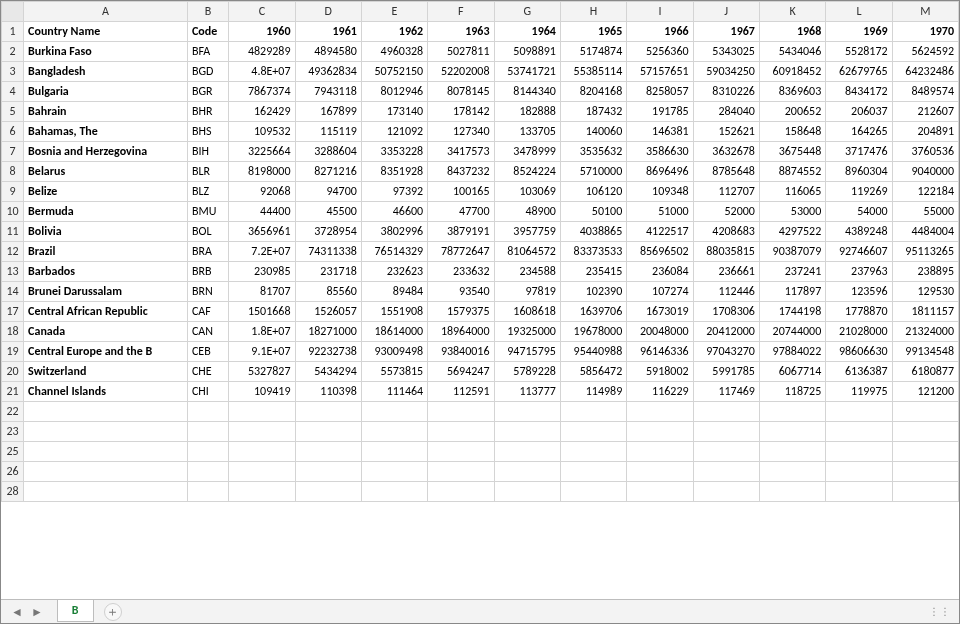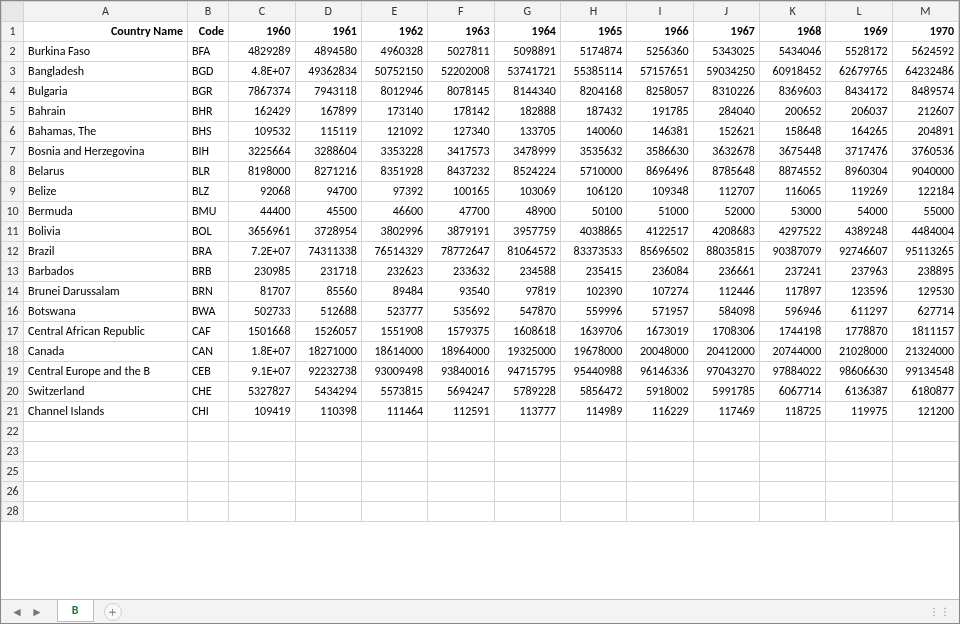--- a/index.html
+++ b/index.html
@@ -53,22 +53,22 @@
   table.sheet th.colhdr { top: 0; }
   table.sheet th.rowhdr { width: 22px; text-align: center; }
   table.sheet td { background: #fff; }
   table.sheet tr.header-row td { font-weight: 700; }
   col.c-row { width: 22px; }
   col.c-A { width: 163px; }
   col.c-B { width: 41px; }
   col.c-num { width: 66px; }
   td.num { text-align: right; }
   td.txt { text-align: left; }
-  td.bold, tr.header-row td { font-weight: 700; text-align: right; }
-  td.colA { font-weight: 400; }
+  td.bold, tr.header-row td { font-weight: 700; }
+  td.colA { font-weight: 700; }
 
   
   .tabbar {
     height: 24px;
     border-top: 1px solid #bdbdbd;
     background: #f3f3f3;
     display: flex;
     align-items: center;
     font-size: 12px;
     position: relative;
@@ -375,36 +375,20 @@
             <td class="num">93540</td>
             <td class="num">97819</td>
             <td class="num">102390</td>
             <td class="num">107274</td>
             <td class="num">112446</td>
             <td class="num">117897</td>
             <td class="num">123596</td>
             <td class="num">129530</td>
           </tr>
           <tr>
-            <th class="rowhdr">16</th>
-            <td class="txt colA">Botswana</td>
-            <td class="txt">BWA</td>
-            <td class="num">502733</td>
-            <td class="num">512688</td>
-            <td class="num">523777</td>
-            <td class="num">535692</td>
-            <td class="num">547870</td>
-            <td class="num">559996</td>
-            <td class="num">571957</td>
-            <td class="num">584098</td>
-            <td class="num">596946</td>
-            <td class="num">611297</td>
-            <td class="num">627714</td>
-          </tr>
-          <tr>
             <th class="rowhdr">17</th>
             <td class="txt colA">Central African Republic</td>
             <td class="txt">CAF</td>
             <td class="num">1501668</td>
             <td class="num">1526057</td>
             <td class="num">1551908</td>
             <td class="num">1579375</td>
             <td class="num">1608618</td>
             <td class="num">1639706</td>
             <td class="num">1673019</td>

